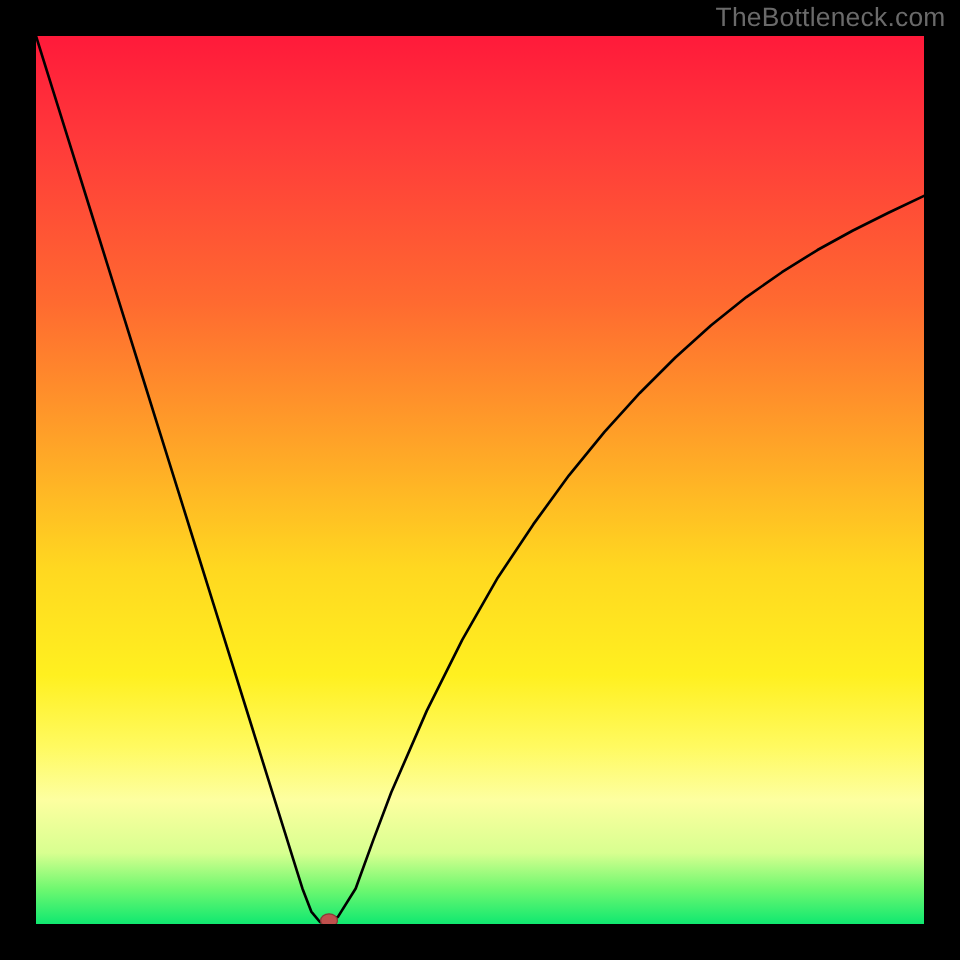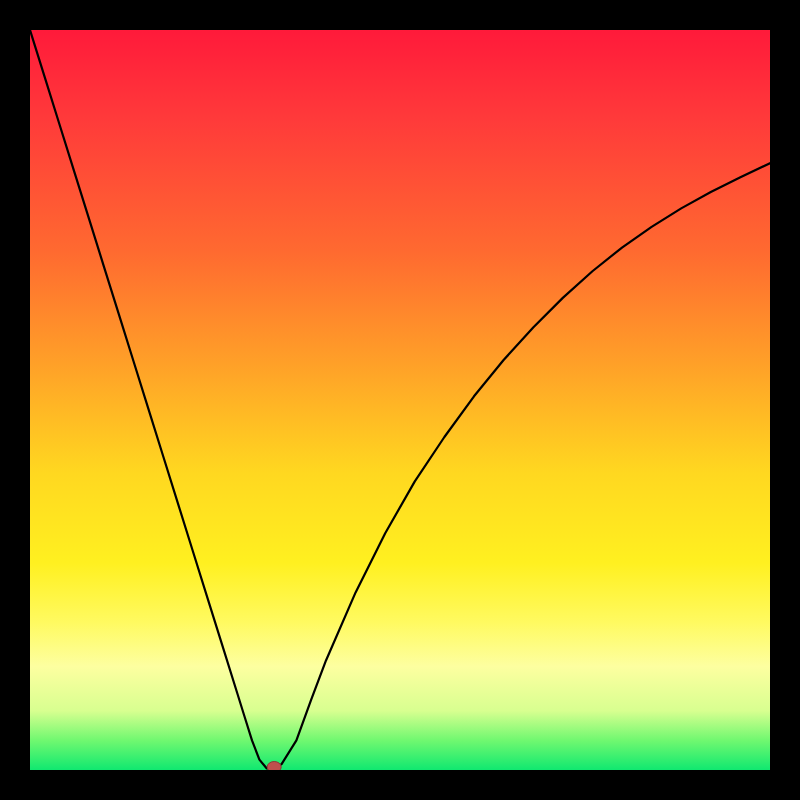--- a/index.html
+++ b/index.html
@@ -50,19 +50,20 @@
     position: absolute;
     left: 0; top: 0;
     width: 740px;
     height: 740px;
   }
 </style>
 </head>
 <body>
 
 <div class="outer">
+  <div class="watermark">TheBottleneck.com</div>
   <div class="plot-area">
     <svg class="curve-svg" viewBox="0 0 740 740" preserveAspectRatio="none">
       <path id="curve-path" fill="none" stroke="#000" stroke-width="2.2" stroke-linejoin="round" stroke-linecap="round" d="M0.00 0.00 L14.80 47.36 L29.60 94.72 L44.40 142.08 L59.20 189.44 L74.00 236.80 L88.80 284.16 L103.60 331.52 L118.40 378.88 L133.20 426.24 L148.00 473.60 L162.80 520.96 L177.60 568.32 L192.40 615.68 L207.20 663.04 L214.60 686.72 L222.00 710.40 L229.40 729.64 L236.80 738.52 L244.20 738.52 L251.60 734.08 L266.40 710.40 L281.20 669.70 L296.00 630.48 L325.60 562.40 L355.20 503.20 L384.80 451.40 L414.40 407.00 L444.00 366.30 L473.60 330.04 L503.20 297.48 L532.80 267.88 L562.40 241.24 L592.00 217.56 L621.60 196.84 L651.20 178.34 L680.80 162.06 L710.40 147.26 L740.00 133.20 "></path>
       <ellipse id="marker-dot" rx="7" ry="5.5" fill="#c0504d" stroke="#8a3a38" stroke-width="1" cx="244.20" cy="737.00"></ellipse>
     </svg>
   </div>
 </div>
 
 </body></html>

